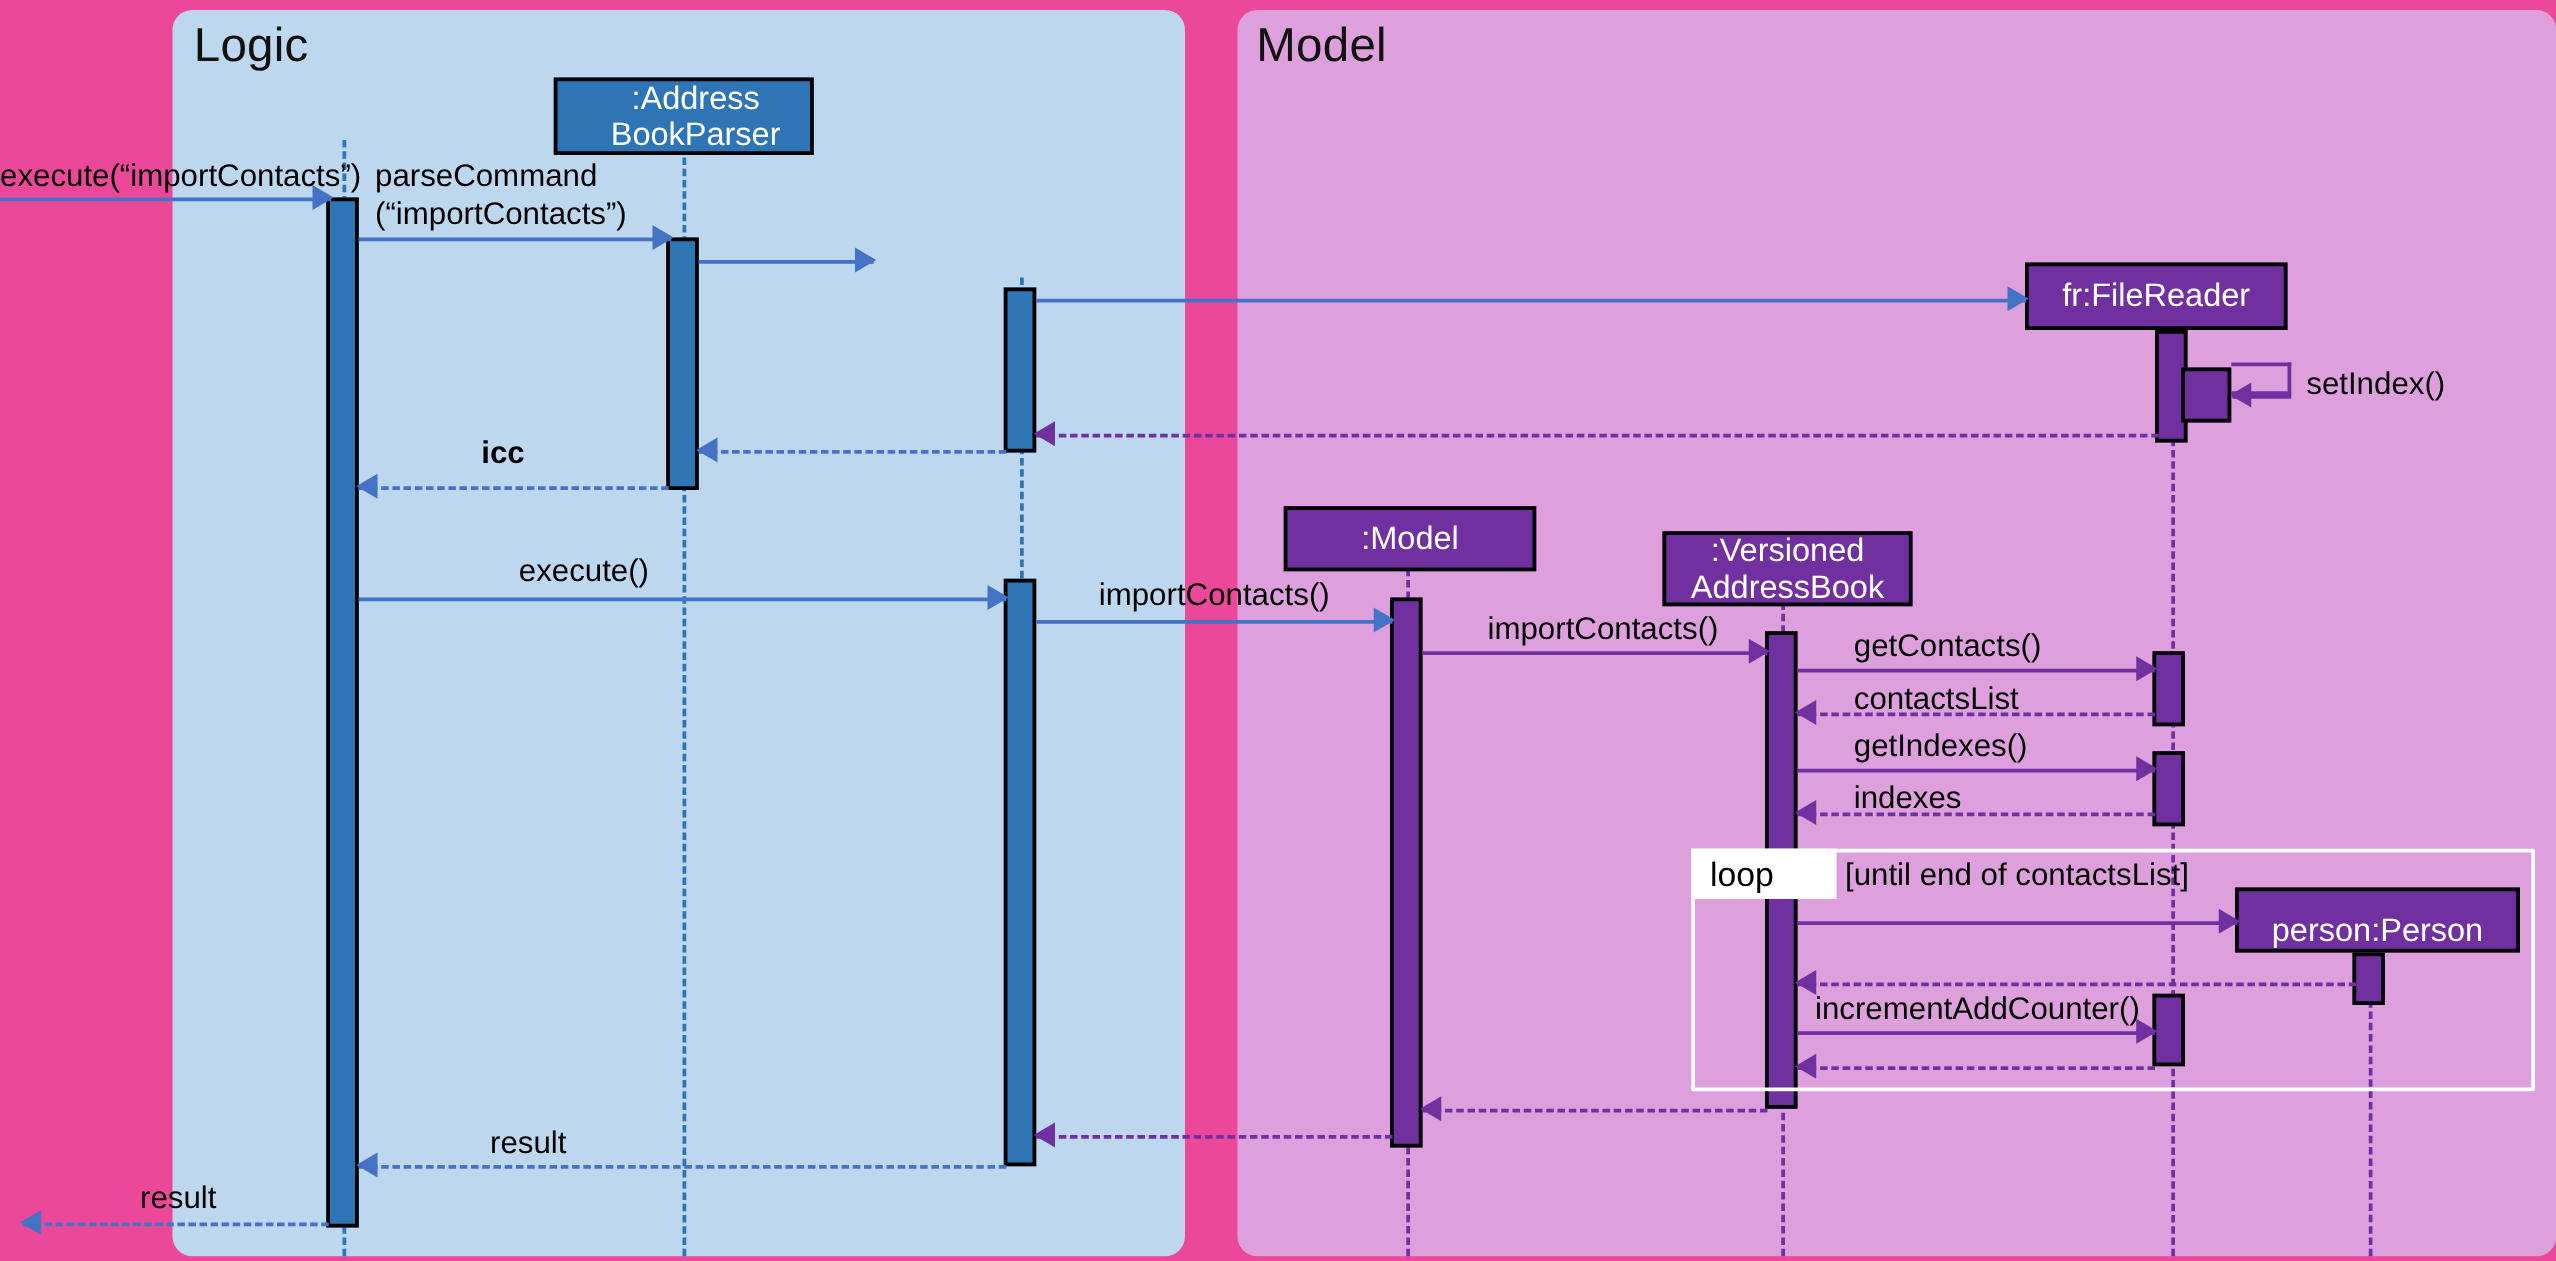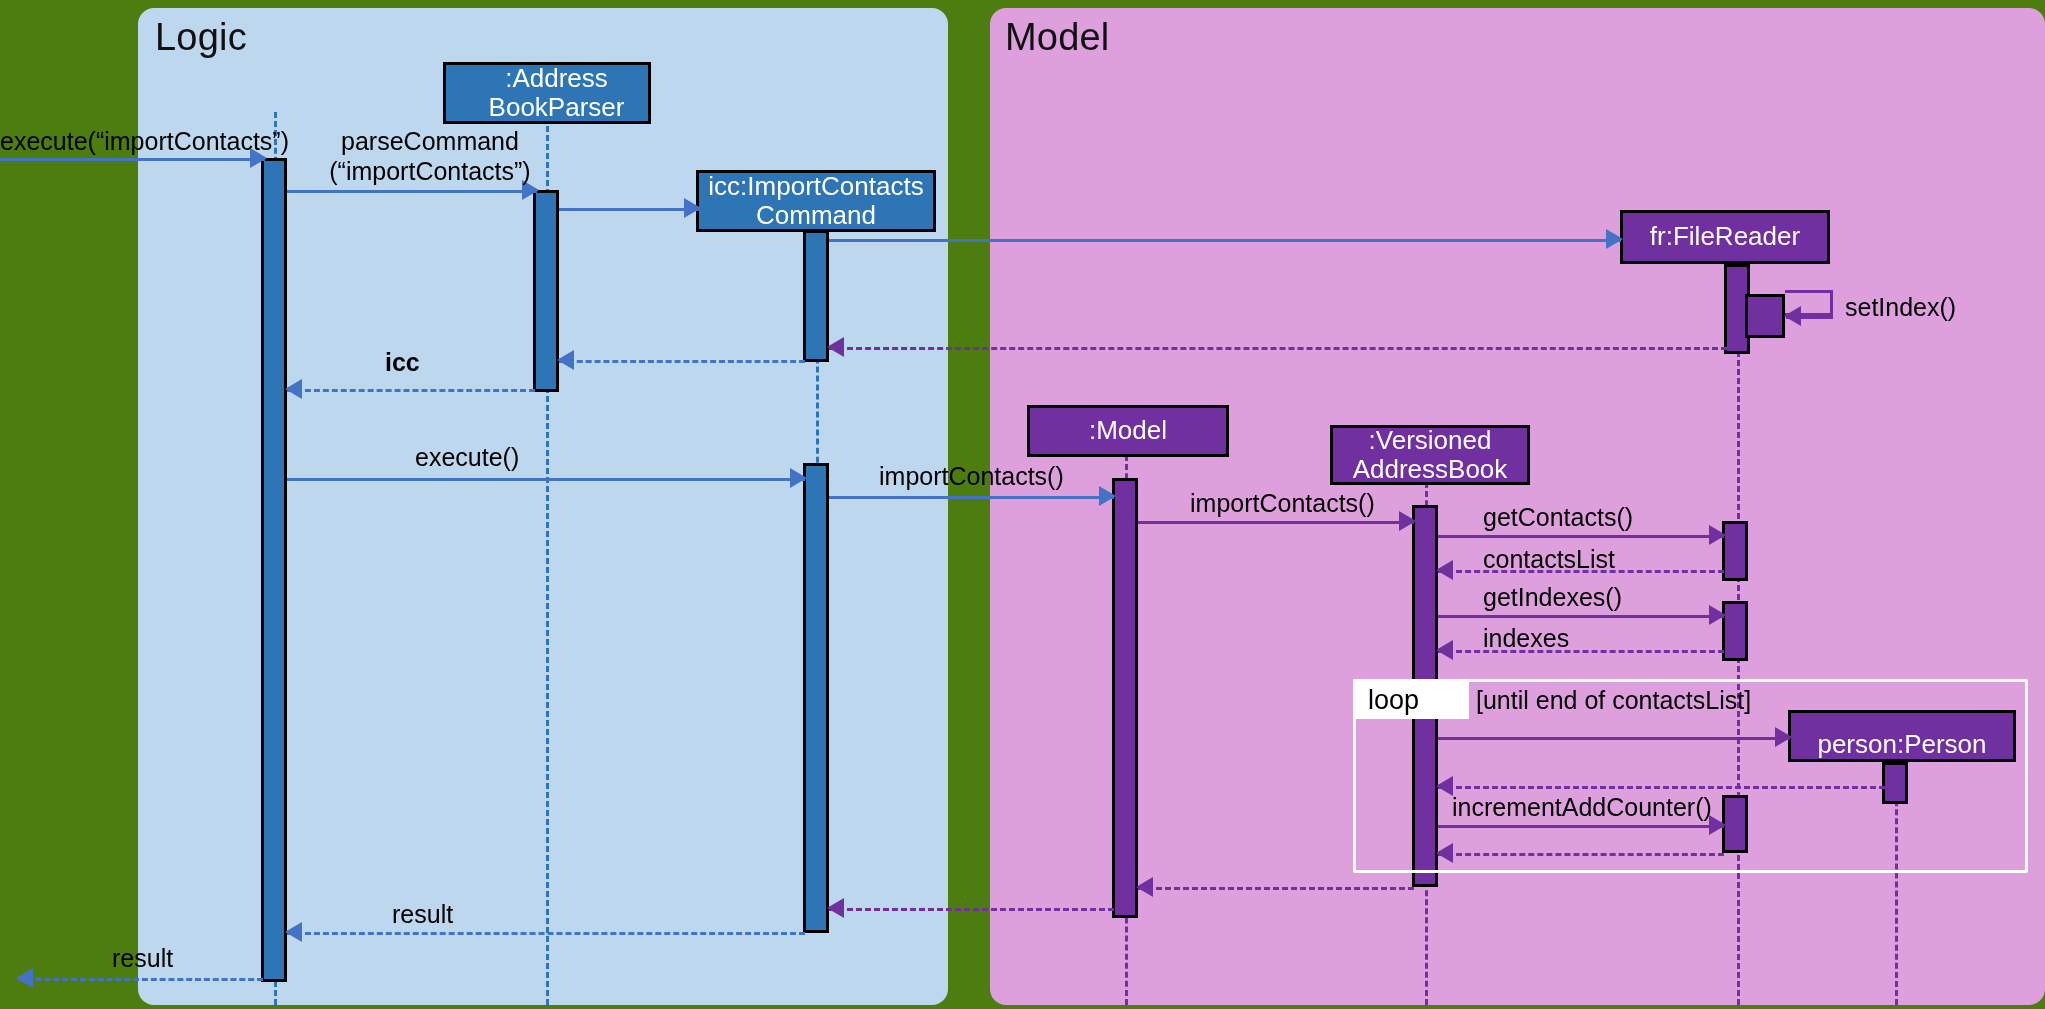--- a/index.html
+++ b/index.html
@@ -1,17 +1,17 @@
 <!DOCTYPE html>
 <html><head>
 <meta charset="utf-8">
 <style>
   html,body{margin:0;padding:0;background:#ffffff;}
   body{font-family:"Liberation Sans", sans-serif;}
-  #stage{position:relative;width:2045px;height:1009px;overflow:hidden;background:#4d7c0f;}
+  #stage{position:relative;width:2045px;height:1009px;overflow:hidden;background:#ec4899;}
 
   .panel{position:absolute;border-radius:16px;}
   .panel-title{position:absolute;font-size:38px;color:#111;letter-spacing:.2px;}
 
   .lifebox{position:absolute;box-sizing:border-box;border:3px solid #000;
            color:#fff;display:flex;align-items:center;justify-content:center;
            text-align:center;line-height:1.12;font-size:26px;}
   .lifebox.blue{background:#2E75B6;}
   .lifebox.purple{background:#7030A0;}
 
@@ -32,21 +32,21 @@
 
   .head{position:absolute;top:-10px;width:0;height:0;}
   .head.r{right:-2px;border-top:10px solid transparent;border-bottom:10px solid transparent;}
   .head.l{left:-2px;border-top:10px solid transparent;border-bottom:10px solid transparent;}
   .head.r.blue{border-left:17px solid #4472C4;}
   .head.l.blue{border-right:17px solid #4472C4;}
   .head.r.purple{border-left:17px solid #7030A0;}
   .head.l.purple{border-right:17px solid #7030A0;}
 
   .mlabel{position:absolute;font-size:25px;color:#000;white-space:pre;line-height:1.18;}
-  .mlabel.ctr{text-align:center;}
+  .mlabel.ctr{text-align:left;}
 
   .selfloop{position:absolute;box-sizing:border-box;border:3px solid #7030A0;border-left:none;}
 
   .frag{position:absolute;box-sizing:border-box;border:3px solid #ffffff;border-radius:2px;}
   .fragtab{position:absolute;box-sizing:border-box;background:#fff;border:3px solid #fff;
            display:flex;align-items:center;padding-left:12px;font-size:27px;color:#000;}
   .fragtab:after{content:"";position:absolute;right:-1px;top:0;width:0;height:0;
                  border-top:0 solid transparent;}
   .fragguard{position:absolute;font-size:25px;color:#000;white-space:pre;margin-left:20px;}
 </style>
@@ -68,24 +68,20 @@
   <div class="lifeline purple" style="left:1125px;top:455px;height:550px;"></div>
   <div class="lifeline purple" style="left:1425px;top:482px;height:523px;"></div>
   <div class="lifeline purple" style="left:1895px;top:755px;height:250px;"></div>
 
 
   <div class="lifebox blue" style="left:443px;top:62px;width:208px;height:62px;white-space:pre;padding-left:19px;">
     <span>:Address
 BookParser</span>
   </div>
 
-  <div class="lifebox blue" style="left:696px;top:170px;width:240px;height:62px;white-space:pre;">
-    <span>icc:ImportContacts
-Command</span>
-  </div>
 
   <div class="lifebox purple" style="left:1620px;top:210px;width:210px;height:54px;">
     <span>fr:FileReader</span>
   </div>
 
   <div class="lifebox purple" style="left:1027px;top:405px;width:202px;height:52px;">
     <span>:Model</span>
   </div>
 
   <div class="lifebox purple" style="left:1330px;top:425px;width:200px;height:60px;white-space:pre;">

